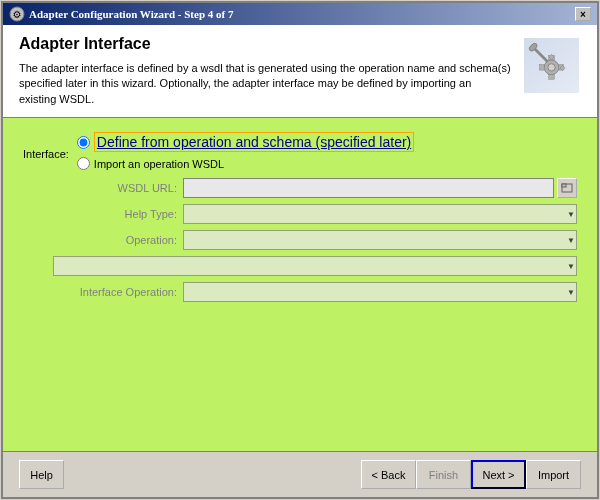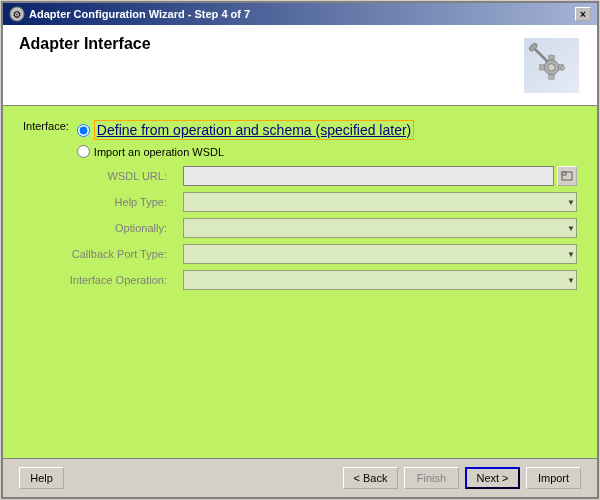--- a/index.html
+++ b/index.html
@@ -37,20 +37,21 @@
       align-items: center;
       gap: 4px;
     }
     .title-bar-icon {
       width: 16px;
       height: 16px;
     }
     .title-bar-text {
       font-size: 11px;
       font-weight: bold;
+      font-family: Liberation Serif, serif;
     }
     .title-bar-close {
       background: #c0c0c0;
       border: 1px outset #ffffff;
       width: 16px;
       height: 14px;
       cursor: pointer;
       font-size: 10px;
       display: flex;
       align-items: center;
@@ -109,21 +110,21 @@
     .interface-row {
       display: flex;
       align-items: flex-start;
       margin-bottom: 8px;
     }
     .interface-label {
       font-size: 11px;
       font-weight: normal;
       color: #000;
       margin-right: 8px;
-      margin-top: 0;
+      margin-top: 16px;
       flex-shrink: 0;
     }
     .radio-options {
       display: flex;
       flex-direction: column;
       gap: 5px;
     }
     .radio-option {
       display: flex;
       align-items: center;
@@ -152,21 +153,21 @@
       display: flex;
       align-items: center;
       margin-bottom: 6px;
     }
     .field-label {
       font-size: 11px;
       color: #808080;
       width: 130px;
       flex-shrink: 0;
       text-align: right;
-      padding-right: 16px;
+      padding-right: 6px;
     }
     .field-input-wrap {
       flex: 1;
       display: flex;
       align-items: center;
       gap: 3px;
     }
     .field-text-input {
       flex: 1;
       height: 20px;
@@ -222,24 +223,24 @@
       background: #d4d0c8;
       flex-shrink: 0;
     }
     .footer-left {
       display: flex;
       align-items: center;
     }
     .footer-right {
       display: flex;
       align-items: center;
-      gap: 6px;
+      gap: 0;
     }
     .btn {
-      height: 22px;
+      height: 29px;
       min-width: 55px;
       background: #d4d0c8;
       border: 1px outset #ffffff;
       cursor: pointer;
       font-size: 11px;
       padding: 0 8px;
       display: flex;
       align-items: center;
       justify-content: center;
     }
@@ -268,20 +269,21 @@
       <span class="title-bar-text">Adapter Configuration Wizard - Step 4 of 7</span>
     </div>
     <button class="title-bar-close">×</button>
   </div>
 
   <div class="content-area">
 
     <div class="header-section">
       <div class="header-text-area">
         <div class="header-title">Adapter Interface</div>
+        <div class="header-description">The adapter interface is defined by a wsdl that is generated using the operation name and schema(s) specified later in this wizard.  Optionally, the adapter interface may be defined by importing an existing WSDL.</div>
       </div>
       <div class="header-icon">
         <svg class="gear-svg" viewBox="0 0 60 60" xmlns="http://www.w3.org/2000/svg">
           <defs>
             <linearGradient id="bgGrad" x1="0%" y1="0%" x2="100%" y2="100%">
               <stop offset="0%" style="stop-color:#6688bb;stop-opacity:1"></stop>
               <stop offset="100%" style="stop-color:#aabbdd;stop-opacity:1"></stop>
             </linearGradient>
           </defs>
           <rect width="60" height="60" fill="url(#bgGrad)" opacity="0.3"></rect>
@@ -336,29 +338,28 @@
 
         <div class="field-row">
           <span class="field-label">Help Type:</span>
           <div class="select-wrap">
             <select disabled=""></select>
             <span class="select-arrow">▼</span>
           </div>
         </div>
 
         <div class="field-row">
-          <span class="field-label">Optionally:</span>
+          <span class="field-label">Operation:</span>
           <div class="select-wrap">
             <select disabled=""></select>
             <span class="select-arrow">▼</span>
           </div>
         </div>
 
         <div class="field-row">
-          <span class="field-label">Callback Port Type:</span>
           <div class="select-wrap">
             <select disabled=""></select>
             <span class="select-arrow">▼</span>
           </div>
         </div>
 
         <div class="field-row">
           <span class="field-label">Interface Operation:</span>
           <div class="select-wrap">
             <select disabled=""></select>

